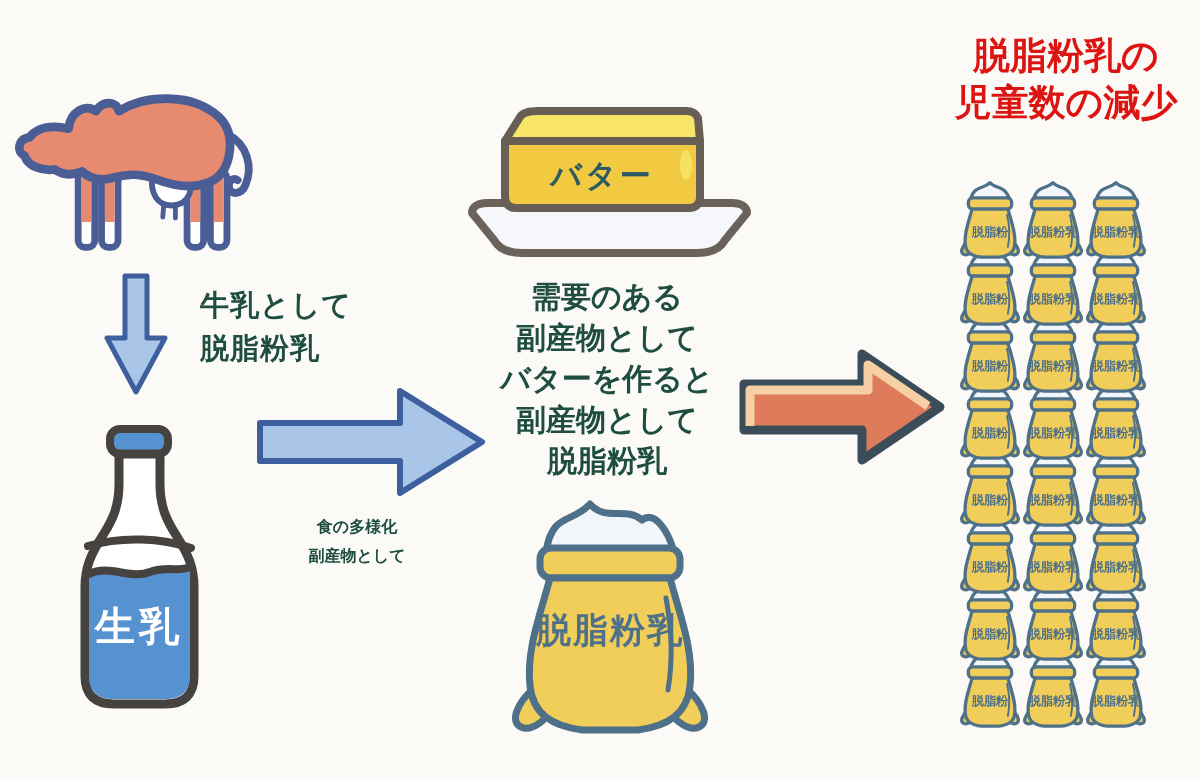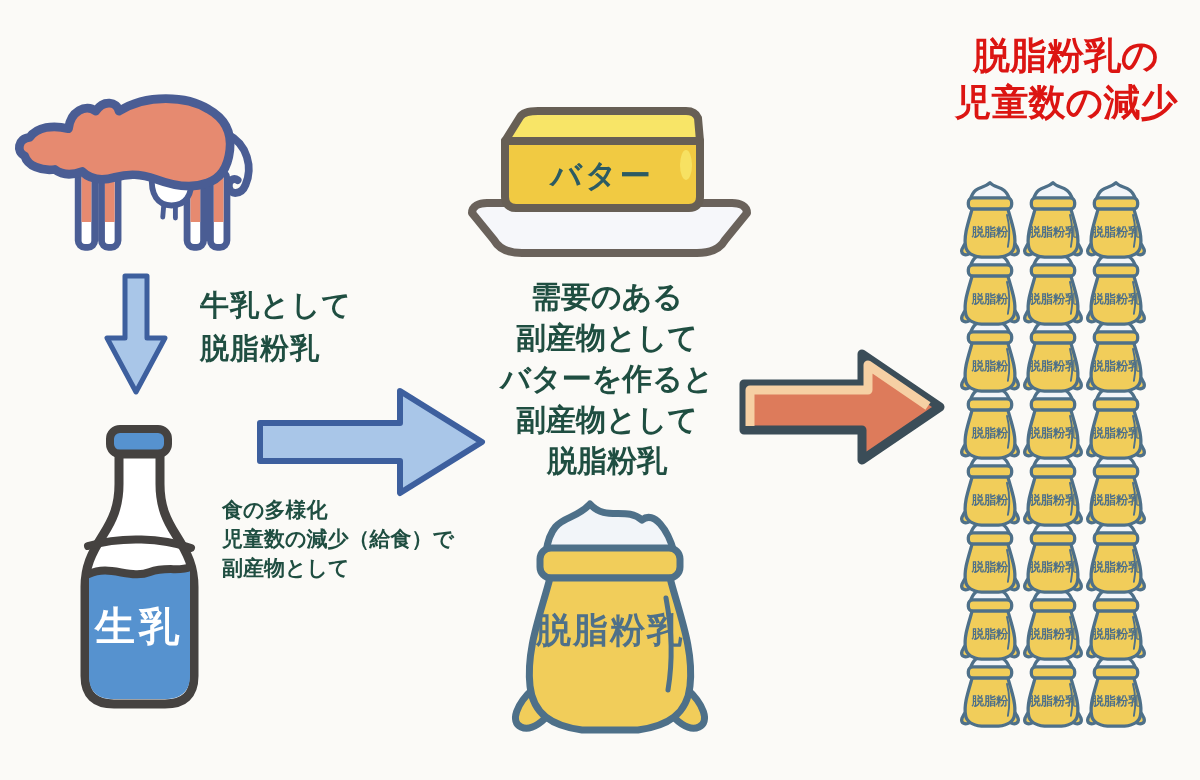--- a/index.html
+++ b/index.html
@@ -8,21 +8,21 @@
     background: var(--background, #fbfaf7);
     font-family:"DejaVu Sans", sans-serif;
   }
   .abs { position:absolute; }
   svg { display:block; overflow:visible; }
   svg text { font-family:inherit; }
 
   
   .green-note { color:var(--green-text); font-weight:800; }
   #note-process   { left:184px; top:284px; font-size:29px; line-height:43px; letter-spacing:1px; white-space:nowrap;margin-left:16px; }
-  #note-decline   { left:222px; top:496px; width:270px; text-align:left; font-size:21px; line-height:29px; }
+  #note-decline   { left:222px; top:512px; width:270px; text-align:center; font-size:16px; line-height:29px; }
   #note-byproduct { left:457px; top:276px; width:300px; text-align:center; font-size:30px; line-height:41px;font-family:Liberation Serif, serif; }
   #headline {
     left:935px; top:32px; width:262px; text-align:center;
     font-size:37px; line-height:47px; font-weight:900; color:var(--red-text);
   }
 
   
   .cow-body   { fill:var(--cow-fill); stroke:var(--cow-stroke); stroke-width:9; stroke-linejoin:round; }
   .cow-sock   { fill:#ffffff; stroke:var(--cow-stroke); stroke-width:7; }
   .cow-legfill{ fill:var(--cow-fill); }
@@ -104,21 +104,20 @@
     <path class="bottle-line" d="M17,150 C38,140 58,156 78,148 C94,142 108,148 118,143"></path>
     <text class="bottle-label" x="67" y="216" text-anchor="middle">生乳</text>
   </svg>
 
   <svg class="abs" style="left:252px; top:383px;" width="238" height="118" viewBox="0 0 238 118">
     <path class="arrow-blue" d="M8,40 L148,40 L148,8 L230,59 L148,110 L148,78 L8,78 Z"></path>
   </svg>
 
   <div class="abs green-note" id="note-decline">
     <div>食の多様化</div>
-    <div>児童数の減少（給食）で</div>
     <div>副産物として</div>
   </div>
 
   <svg class="abs" style="left:462px; top:97px;" width="295" height="165" viewBox="0 0 295 165">
     <path class="dish" d="M10,116 C10,109 17,106 25,106 L270,106 C278,106 285,109 285,116 L263,143 C258,152 247,156 235,156 L60,156 C48,156 37,152 32,143 Z"></path>
     <path class="butter-top" d="M76,14 L224,14 C230,14 234,16 236,21 L238,44 L43,44 L58,20 C61,15 68,14 76,14 Z"></path>
     <path class="butter-front" d="M43,44 L238,44 L238,100 C238,107 234,111 227,111 L54,111 C47,111 43,107 43,100 Z"></path>
     <ellipse class="butter-hl" cx="224" cy="68" rx="6" ry="15"></ellipse>
     <text class="butter-label" x="140" y="89" text-anchor="middle">バター</text>
   </svg>

